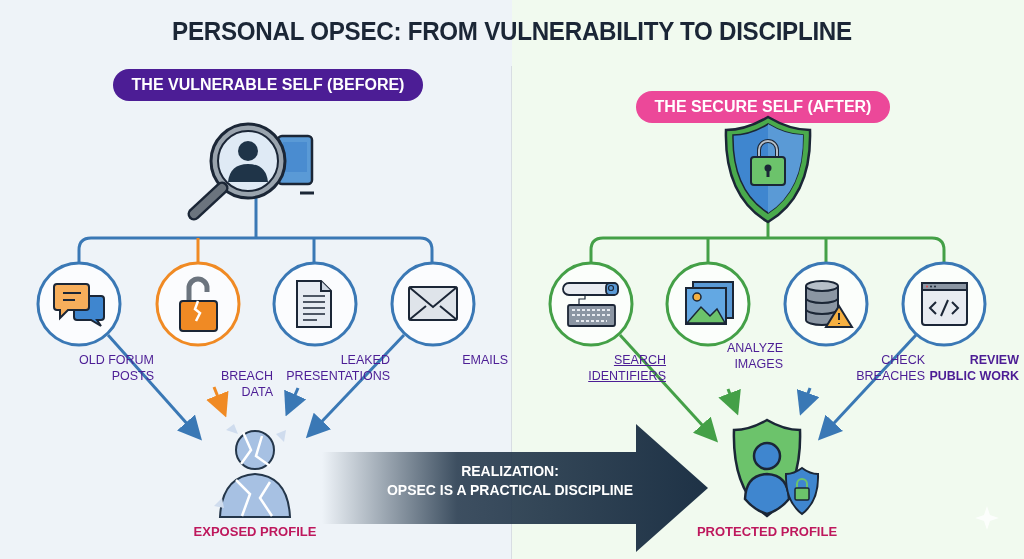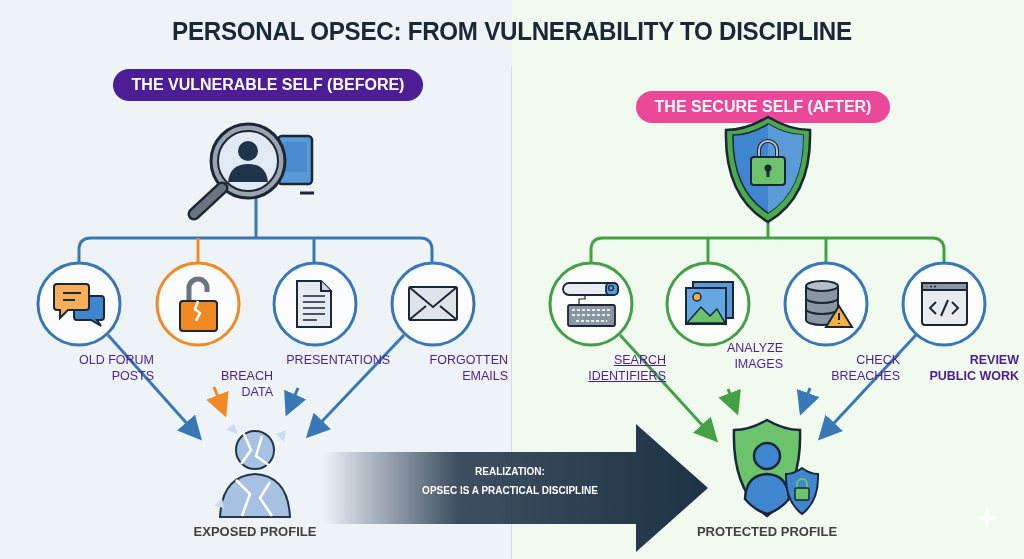--- a/index.html
+++ b/index.html
@@ -7,22 +7,22 @@
   .page { position:relative; width:1024px; height:472px; }
   .bg-left { position:absolute; left:0; top:0; width:512px; height:559px; background:#eef3f8; }
   .bg-right { position:absolute; left:512px; top:0; width:512px; height:559px; background:#f1faef; }
   .divider { position:absolute; left:511px; top:66px; width:1px; height:493px; background:#d8dde3; }
   .title { position:absolute; left:0; top:16px; width:1024px; text-align:center; font-weight:700; font-size:26px; color:#1b2636; letter-spacing:-0.3px; transform:scaleX(0.93); }
   .pill { position:absolute; top:69px; height:32px; border-radius:16px; color:#fff; font-weight:700; font-size:16px; line-height:32px; text-align:center; }
   .pill-left { left:113px; width:310px; background:#4c1d95; }
   .pill-right { left:636px; width:254px; background:#ec4899;margin-top:22px; }
   .label { position:absolute; width:150px; text-align:right; font-size:12.5px; color:#4c1d95; line-height:16px; text-transform:uppercase; }
   svg.art { position:absolute; left:0; top:0; }
-  .profile-label { position:absolute; top:524px; font-size:13px; color:#404040; font-weight:600; width:180px; text-align:center; }
-  .arrow-text { position:absolute; left:330px; top:462px; width:360px; text-align:center; color:#fff; font-weight:700; font-size:10px; line-height:19px; }
+  .profile-label { position:absolute; top:524px; font-size:13px; color:#be185d; font-weight:600; width:180px; text-align:center; }
+  .arrow-text { position:absolute; left:330px; top:462px; width:360px; text-align:center; color:#fff; font-weight:700; font-size:14px; line-height:19px; }
 </style>
 </head>
 <body>
 
 <div class="page">
   <div class="bg-left"></div>
   <div class="bg-right"></div>
   <div class="divider"></div>
 
   <div class="title">PERSONAL OPSEC: FROM VULNERABILITY TO DISCIPLINE</div>
@@ -193,36 +193,36 @@
 
   <div class="label" style="left:4px;top:352px;">
     <div>OLD FORUM</div>
     <div>POSTS</div>
   </div>
   <div class="label" style="left:123px;top:352px;margin-top:16px;">
     <div>BREACH</div>
     <div>DATA</div>
   </div>
   <div class="label" style="left:240px;top:352px;">
+    <div>LEAKED</div>
     <div>PRESENTATIONS</div>
   </div>
   <div class="label" style="left:358px;top:352px;">
-    <div>FORGOTTEN</div>
     <div>EMAILS</div>
   </div>
 
   <div class="label" style="left:516px;top:352px;text-decoration:underline;">
     <div>SEARCH</div>
     <div>IDENTIFIERS</div>
   </div>
   <div class="label" style="left:633px;top:340px;">
     <div>ANALYZE</div>
     <div>IMAGES</div>
   </div>
-  <div class="label" style="left:750px;top:352px;">
+  <div class="label" style="left:775px;top:352px;">
     <div>CHECK</div>
     <div>BREACHES</div>
   </div>
   <div class="label" style="left:869px;top:352px;font-weight:bold;">
     <div>REVIEW</div>
     <div>PUBLIC WORK</div>
   </div>
 
   <div class="arrow-text">
     <div>REALIZATION:</div>

